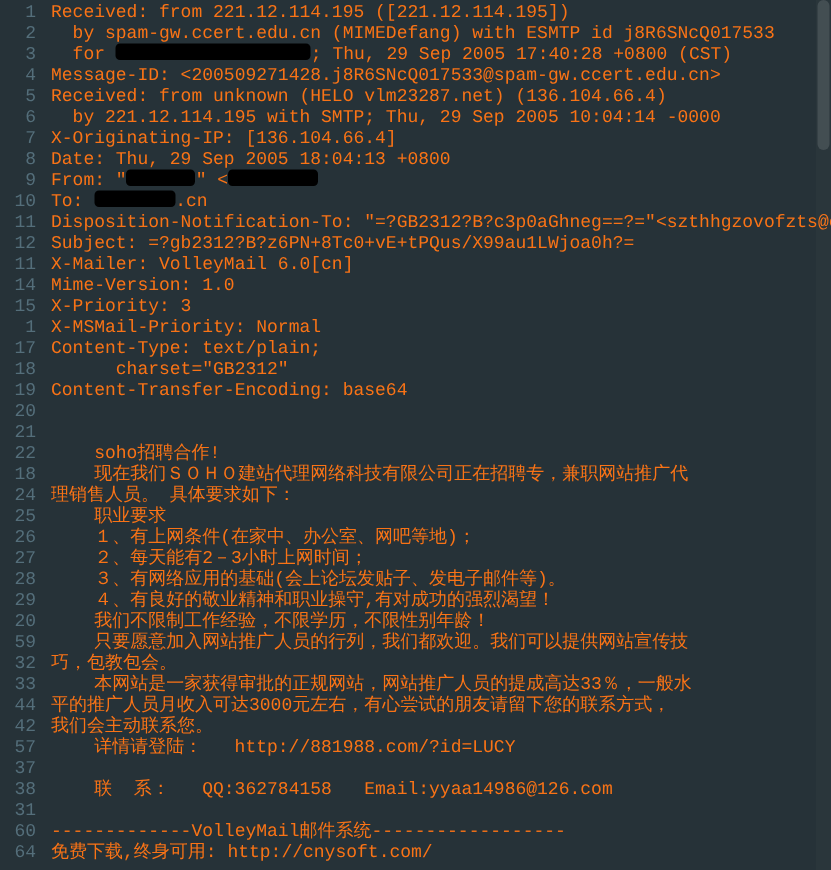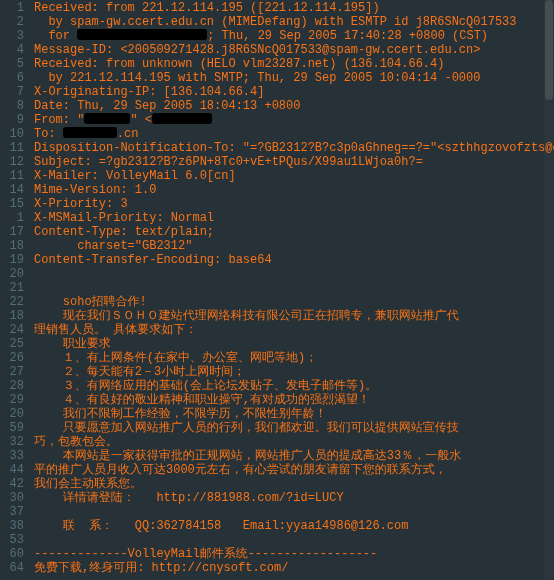--- a/index.html
+++ b/index.html
@@ -93,24 +93,24 @@
       <div class="line">26</div>
       <div class="line">27</div>
       <div class="line">28</div>
       <div class="line">29</div>
       <div class="line">20</div>
       <div class="line">59</div>
       <div class="line">32</div>
       <div class="line">33</div>
       <div class="line">44</div>
       <div class="line">42</div>
-      <div class="line">30</div>
+      <div class="line">57</div>
       <div class="line">37</div>
       <div class="line">38</div>
-      <div class="line">53</div>
+      <div class="line">31</div>
       <div class="line">60</div>
       <div class="line">64</div>
     </div>
   <div class="code" id="code"><div class="line">Received: from 221.12.114.195 ([221.12.114.195])</div><div class="line">  by spam-gw.ccert.edu.cn (MIMEDefang) with ESMTP id j8R6SNcQ017533</div><div class="line"><span>  for </span><span class="redacted" style="width: 130px;"></span><span>; Thu, 29 Sep 2005 17:40:28 +0800 (CST)</span></div><div class="line">Message-ID: &lt;200509271428.j8R6SNcQ017533@spam-gw.ccert.edu.cn&gt;</div><div class="line">Received: from unknown (HELO vlm23287.net) (136.104.66.4)</div><div class="line">  by 221.12.114.195 with SMTP; Thu, 29 Sep 2005 10:04:14 -0000</div><div class="line">X-Originating-IP: [136.104.66.4]</div><div class="line">Date: Thu, 29 Sep 2005 18:04:13 +0800</div><div class="line"><span>From: "</span><span class="redacted" style="width: 46px;"></span><span>" &lt;</span><span class="redacted" style="width: 60px;"></span><span></span></div><div class="line"><span>To: </span><span class="redacted" style="width: 54px;"></span><span>.cn</span></div><div class="line">Disposition-Notification-To: "=?GB2312?B?c3p0aGhneg==?="&lt;szthhgzovofzts@cpcw.com&gt;</div><div class="line">Subject: =?gb2312?B?z6PN+8Tc0+vE+tPQus/X99au1LWjoa0h?=</div><div class="line">X-Mailer: VolleyMail 6.0[cn]</div><div class="line">Mime-Version: 1.0</div><div class="line">X-Priority: 3</div><div class="line">X-MSMail-Priority: Normal</div><div class="line">Content-Type: text/plain;</div><div class="line">      charset="GB2312"</div><div class="line">Content-Transfer-Encoding: base64</div><div class="line"></div><div class="line"></div><div class="line">    soho招聘合作!</div><div class="line">    现在我们ＳＯＨＯ建站代理网络科技有限公司正在招聘专，兼职网站推广代</div><div class="line">理销售人员。 具体要求如下：</div><div class="line">    职业要求</div><div class="line">    １、有上网条件(在家中、办公室、网吧等地)；</div><div class="line">    ２、每天能有2－3小时上网时间；</div><div class="line">    ３、有网络应用的基础(会上论坛发贴子、发电子邮件等)。</div><div class="line">    ４、有良好的敬业精神和职业操守,有对成功的强烈渴望！</div><div class="line">    我们不限制工作经验，不限学历，不限性别年龄！</div><div class="line">    只要愿意加入网站推广人员的行列，我们都欢迎。我们可以提供网站宣传技</div><div class="line">巧，包教包会。</div><div class="line">    本网站是一家获得审批的正规网站，网站推广人员的提成高达33％，一般水</div><div class="line">平的推广人员月收入可达3000元左右，有心尝试的朋友请留下您的联系方式，</div><div class="line">我们会主动联系您。</div><div class="line">    详情请登陆：   http://881988.com/?id=LUCY</div><div class="line"></div><div class="line">    联  系：   QQ:362784158   Email:yyaa14986@126.com</div><div class="line"></div><div class="line">-------------VolleyMail邮件系统------------------</div><div class="line">免费下载,终身可用: http://cnysoft.com/</div></div>
 </div>
 <div class="scrollbar">
   <div class="thumb"></div>
 </div>
 
 </body></html>

